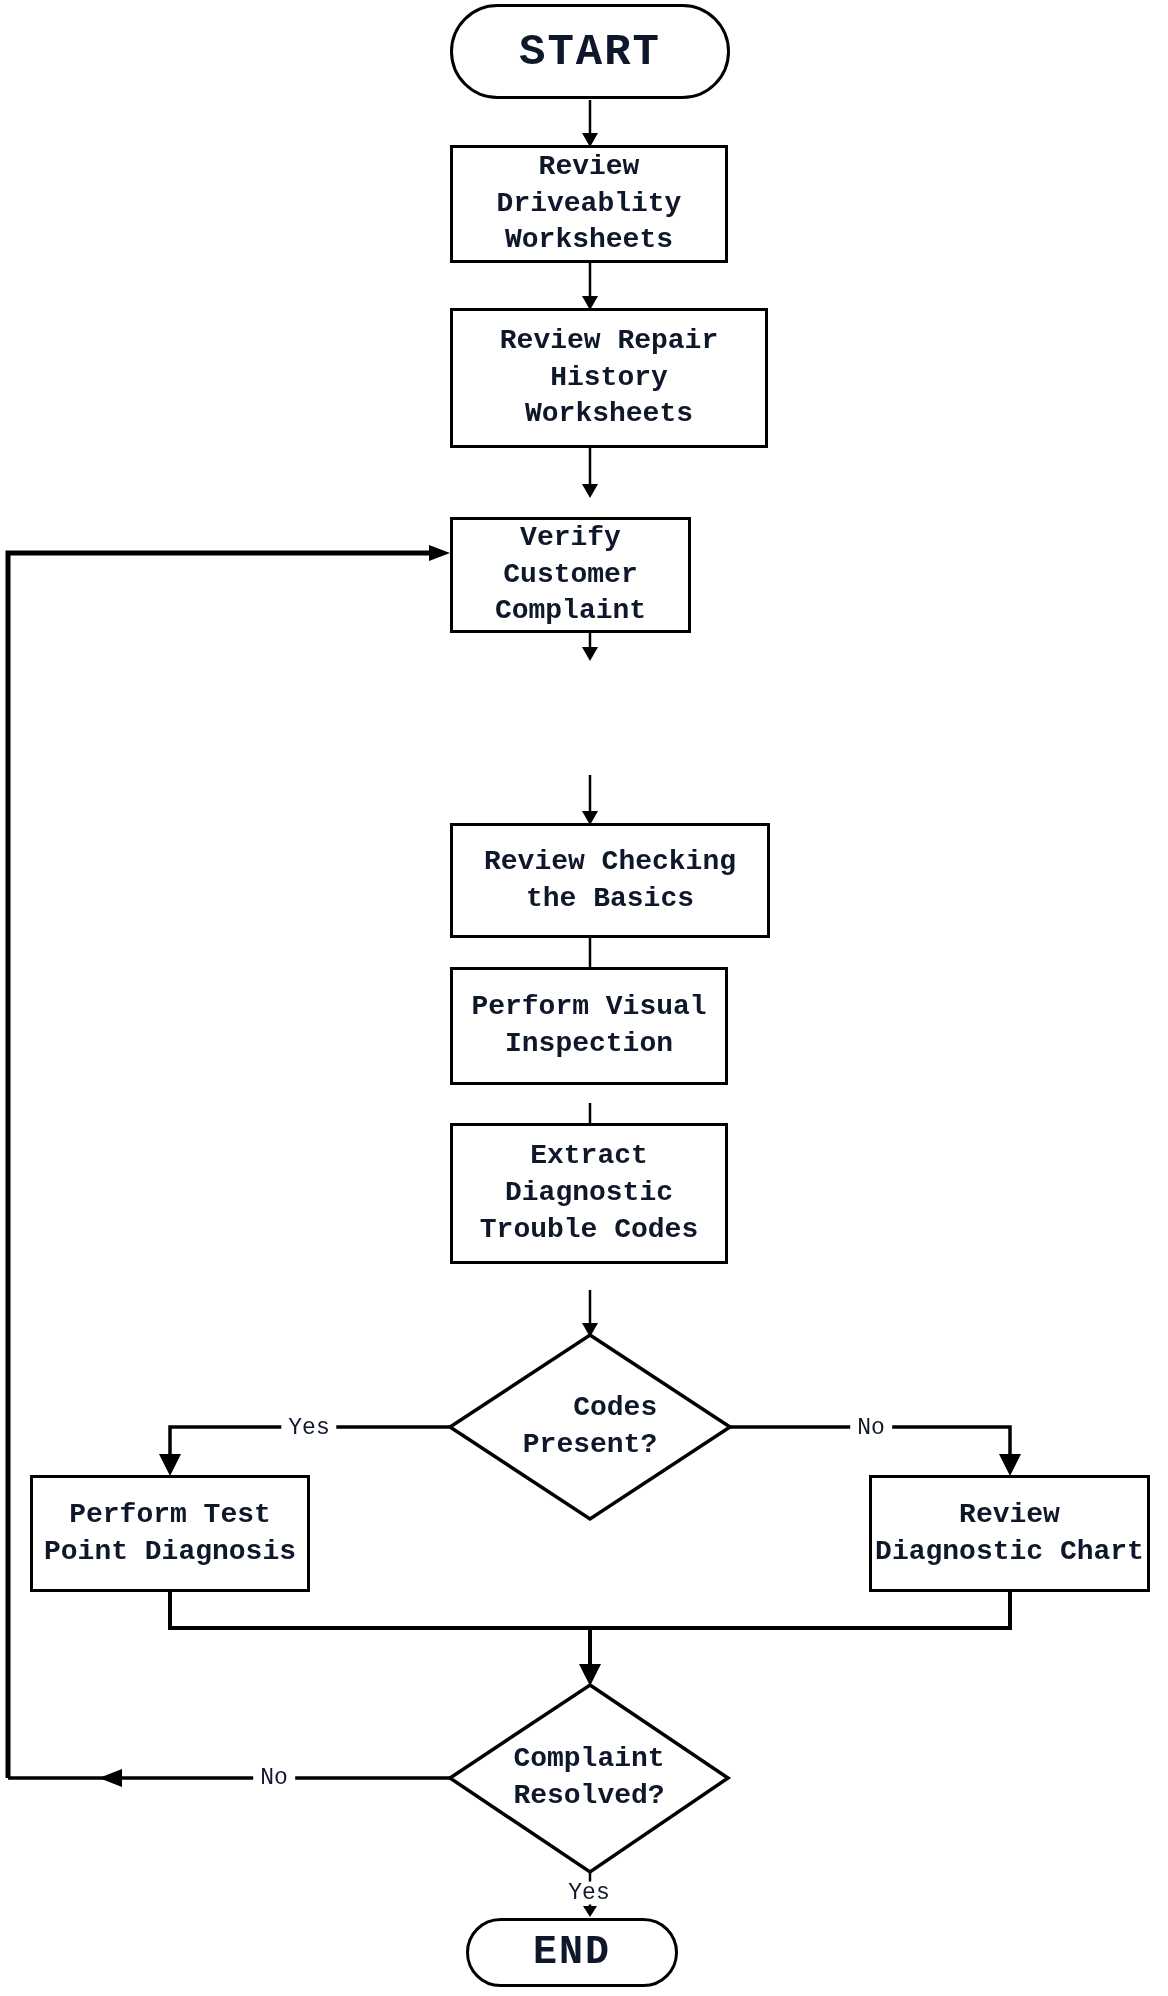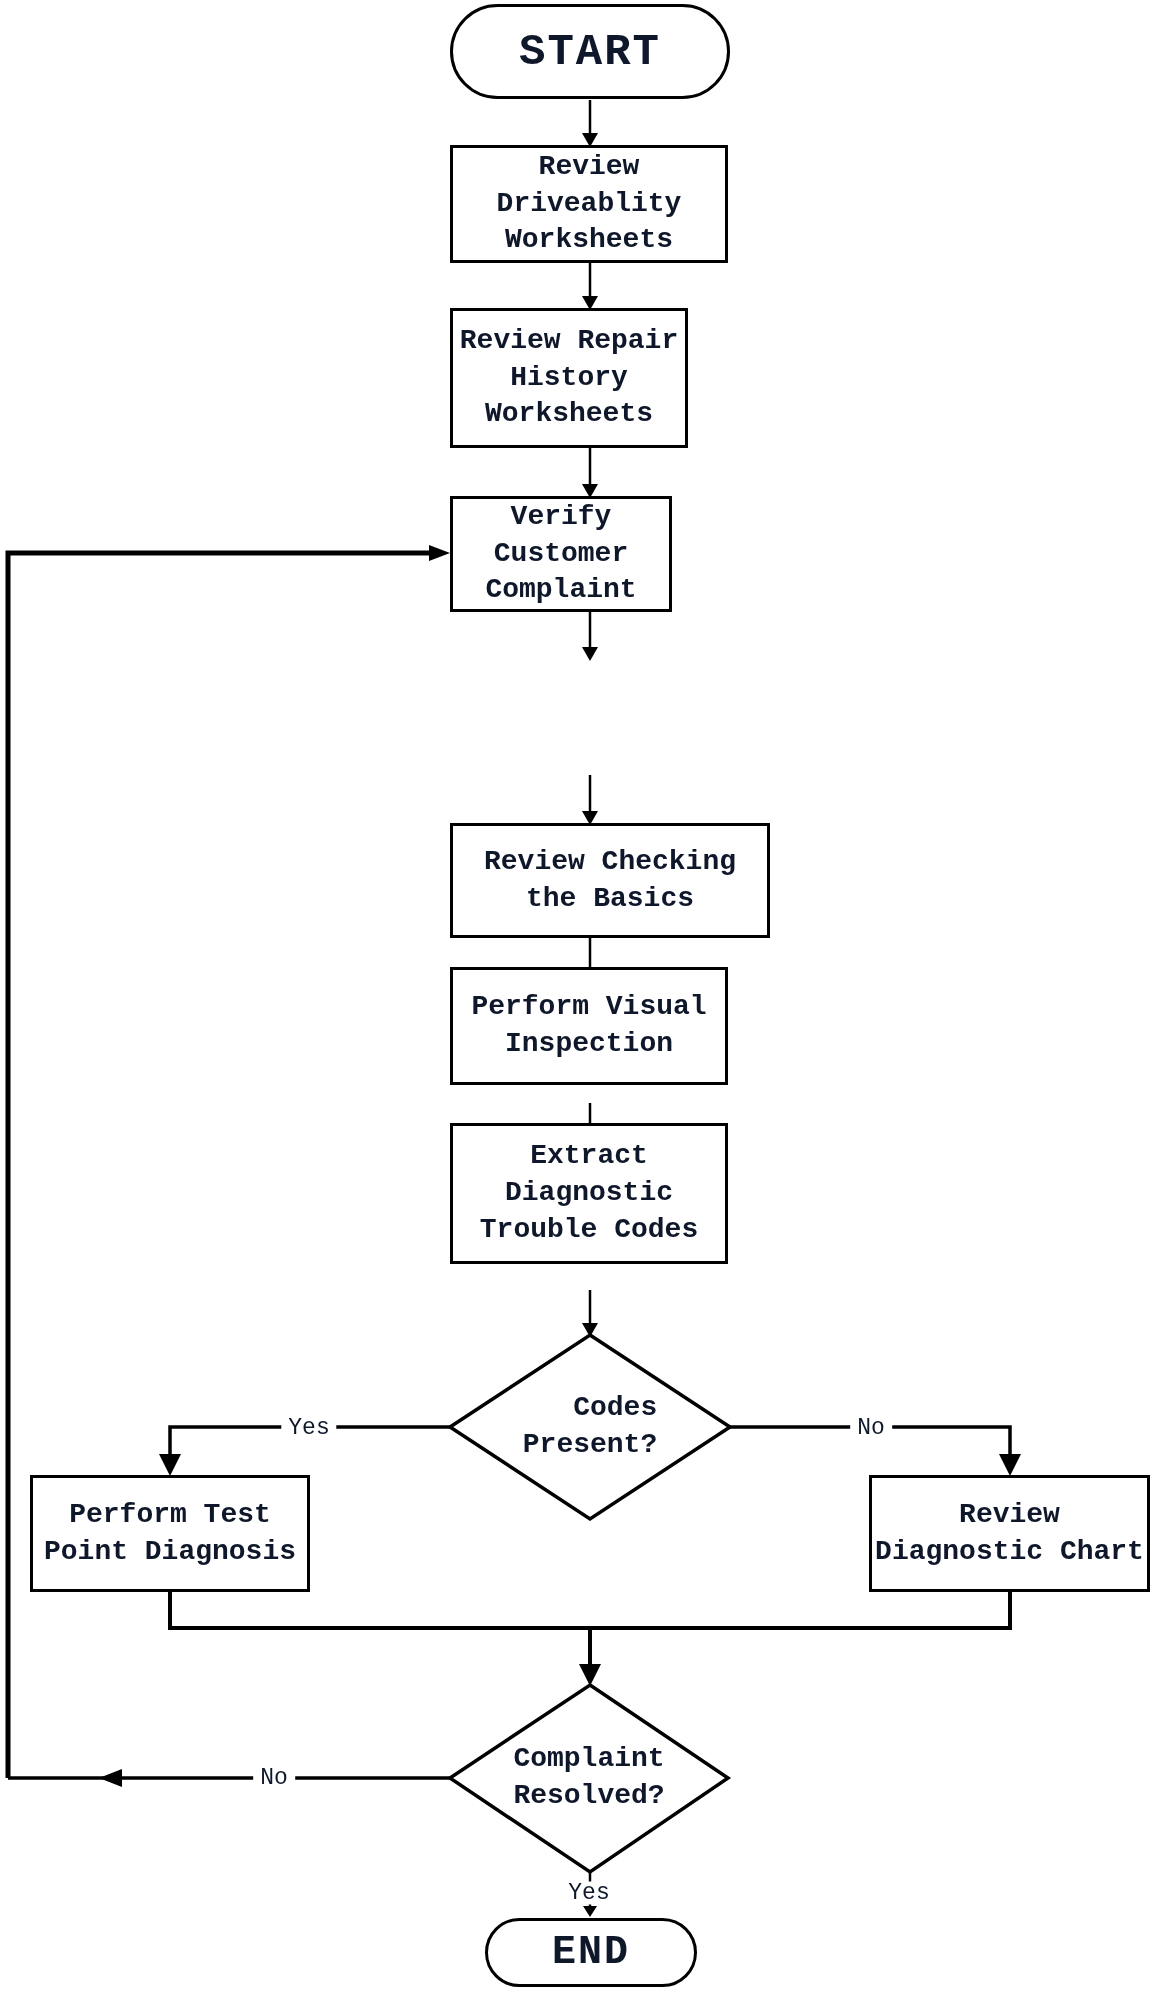--- a/index.html
+++ b/index.html
@@ -117,37 +117,37 @@
     <polygon class="head" points="583,1906 597,1906 590,1917"></polygon>
 
     <polygon class="diamond" points="590,1335 730,1427 590,1519 450,1427"></polygon>
     <polygon class="diamond" points="590,1685 728,1778 590,1872 450,1778"></polygon>
   </svg>
 
   <div class="node terminal" style="left:450px;top:4px;width:280px;height:95px">
     <span>START</span>
   </div>
 
-  <div class="node terminal end" style="left:485px;top:1918px;width:212px;height:69px">
+  <div class="node terminal end" style="left:466px;top:1918px;width:212px;height:69px">
     <span>END</span>
   </div>
 
   <div class="node" style="left:450px;top:145px;width:278px;height:118px">
     <span>Review
 Driveablity
 Worksheets</span>
   </div>
 
-  <div class="node" style="left:450px;top:308px;width:238px;height:140px">
+  <div class="node" style="left:450px;top:308px;width:318px;height:140px">
     <span>Review Repair
 History
 Worksheets</span>
   </div>
 
-  <div class="node" style="left:450px;top:496px;width:222px;height:116px">
+  <div class="node" style="left:450px;top:517px;width:241px;height:116px">
     <span>Verify Customer
 Complaint</span>
   </div>
 
 
   <div class="node" style="left:450px;top:823px;width:320px;height:115px">
     <span>Review Checking
 the Basics</span>
   </div>
 

